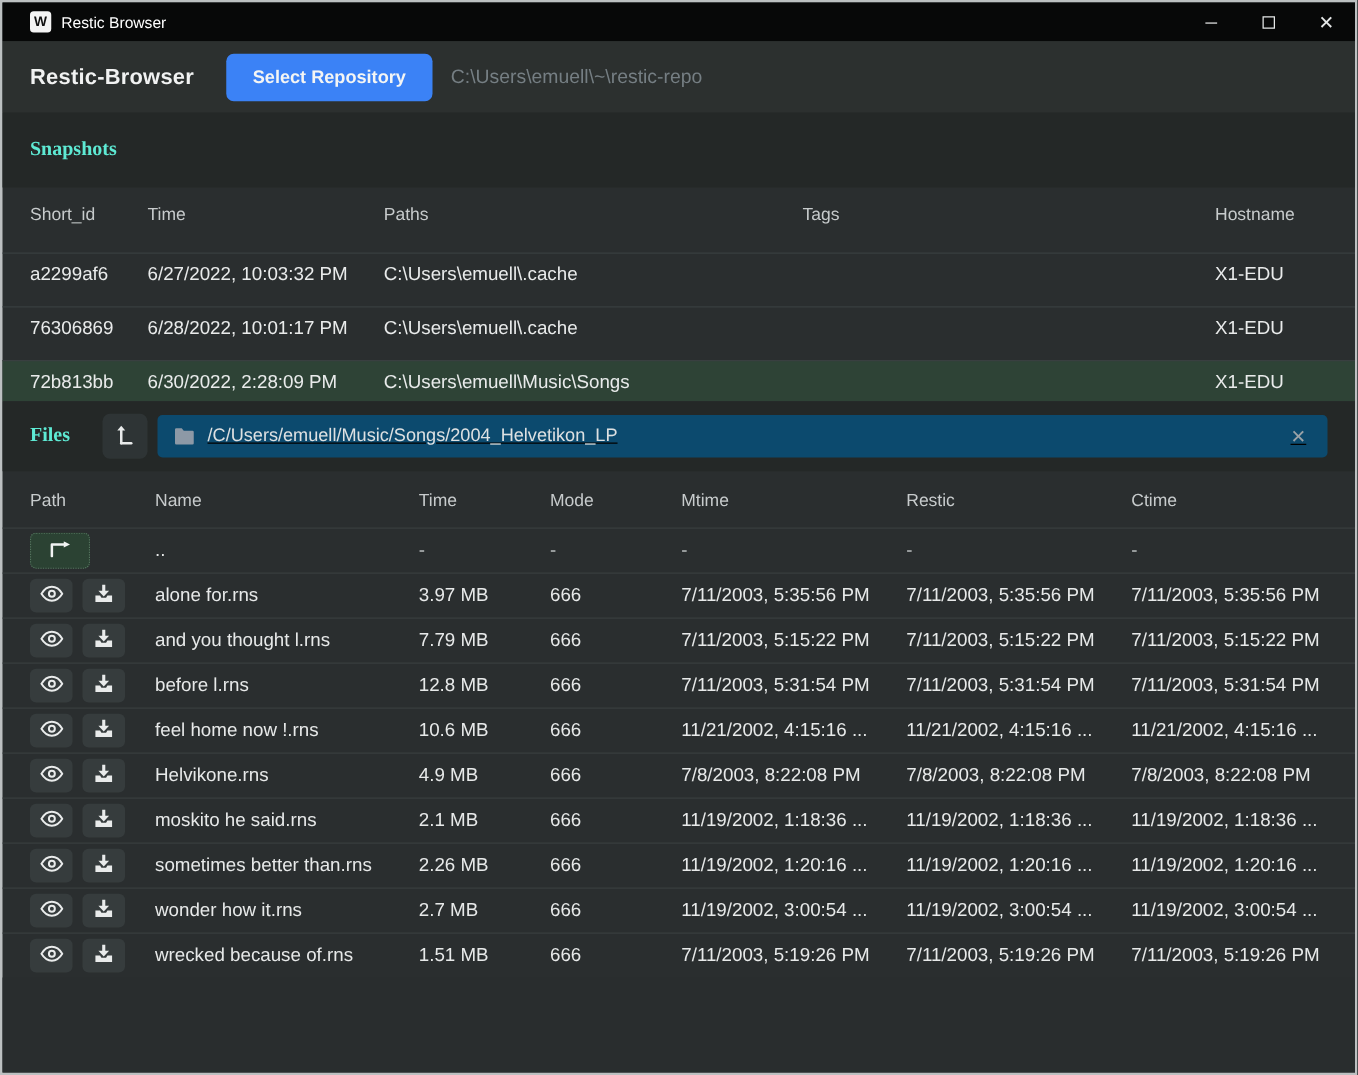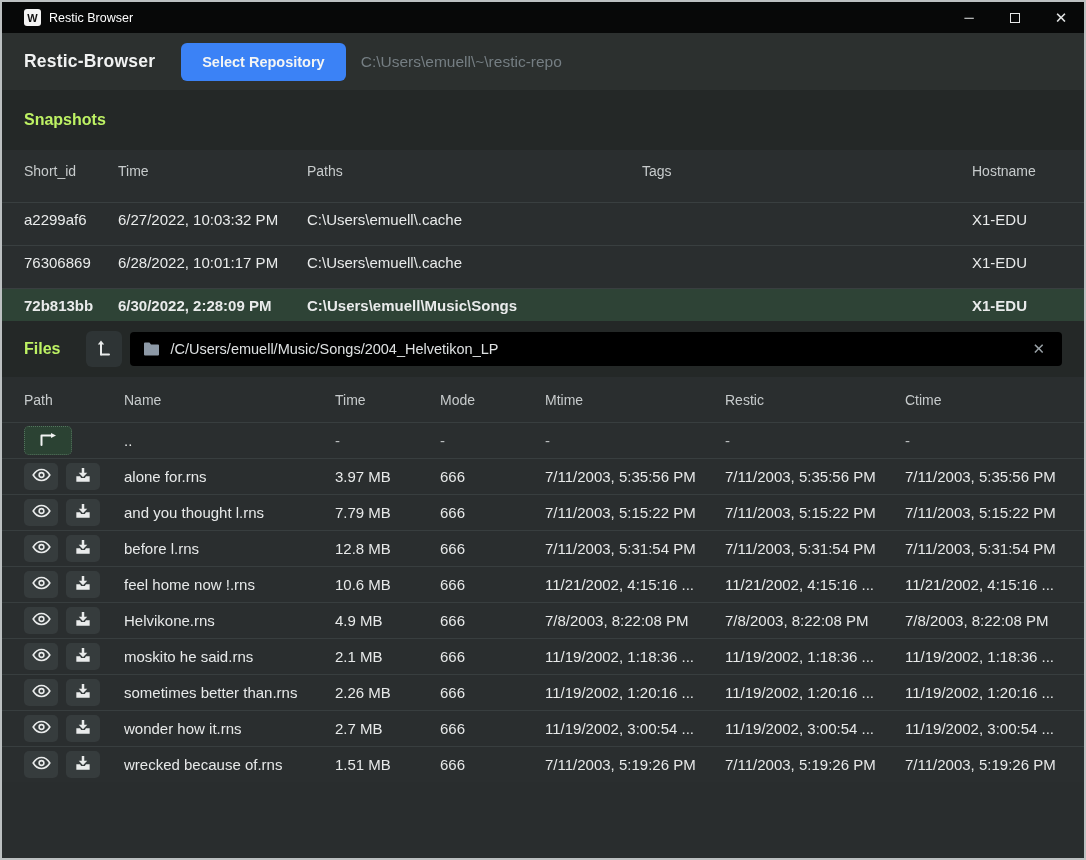--- a/index.html
+++ b/index.html
@@ -22,33 +22,33 @@
   .header { height:57px; background:#2c302f; display:flex; align-items:center; padding:0 22px; flex:0 0 auto; }
   .app-title { color:#f1f2f2; font-size:17.5px; font-weight:bold; letter-spacing:.2px; }
   .select-repo-btn { margin-left:26px; background:#3b82f6; color:#f4f5f4; font-weight:bold; font-size:14.5px;
                      border:none; border-radius:6px; padding:11px 21px; font-family:inherit; }
   .repo-path { margin-left:15px; color:#757e83; font-size:15.5px; }
 
   
   .band { background:#242827; display:flex; align-items:center; padding:0 22px; flex:0 0 auto; }
   .band-snapshots { height:60px; }
   .band-files { height:56px; }
-  .band-title { color:#bef264; font-size:16px; font-weight:bold; }
+  .band-title { color:#5eead4; font-size:16px; font-weight:bold;font-family:Liberation Serif, serif; }
 
   
   .snap-grid { display:grid; grid-template-columns:94px 189px 335px 330px 1fr; align-items:center; padding:0 0 0 22px; }
   .snap-head { height:42px; color:#c7cbcc; font-size:14px; }
   .snap-row { height:33px; color:#e9ebeb; font-size:15px; border-top:1px solid #393f40;margin-top:10px; }
-  .snap-row.selected { background:#2e4336;font-weight:bold; }
+  .snap-row.selected { background:#2e4336; }
   .snap-table { flex:0 0 auto; }
 
   
   .level-up-btn { width:36px; height:36px; margin-left:26px; background:#2e3435; border:none; border-radius:6px;
                   display:flex; align-items:center; justify-content:center; color:#e9ebeb; }
-  .path-bar { flex:1; height:34px; margin-left:8px; background:#000000; border-radius:4px;
+  .path-bar { flex:1; height:34px; margin-left:8px; background:#0c4a6e; border-radius:4px;
               display:flex; align-items:center; padding:0 13px;text-decoration:underline; }
   .path-bar .folder { flex:0 0 auto; display:flex; }
   .path-text { color:#dee1e2; font-size:14.5px; margin-left:10px; flex:1; }
   .path-clear { color:#9aa2a7; font-size:15px; padding:2px 4px; cursor:default; }
 
   
   .files-grid { display:grid; grid-template-columns:100px 211px 105px 105px 180px 180px 1fr; align-items:center; padding:0 0 0 22px; }
   .files-head { height:45px; color:#c7cbcc; font-size:14px; }
   .file-row { height:36px; color:#e7e9e9; font-size:15px; border-top:1px solid #383e3f; }
   .file-row .c, .snap-row .c, .files-head .c, .snap-head .c {

